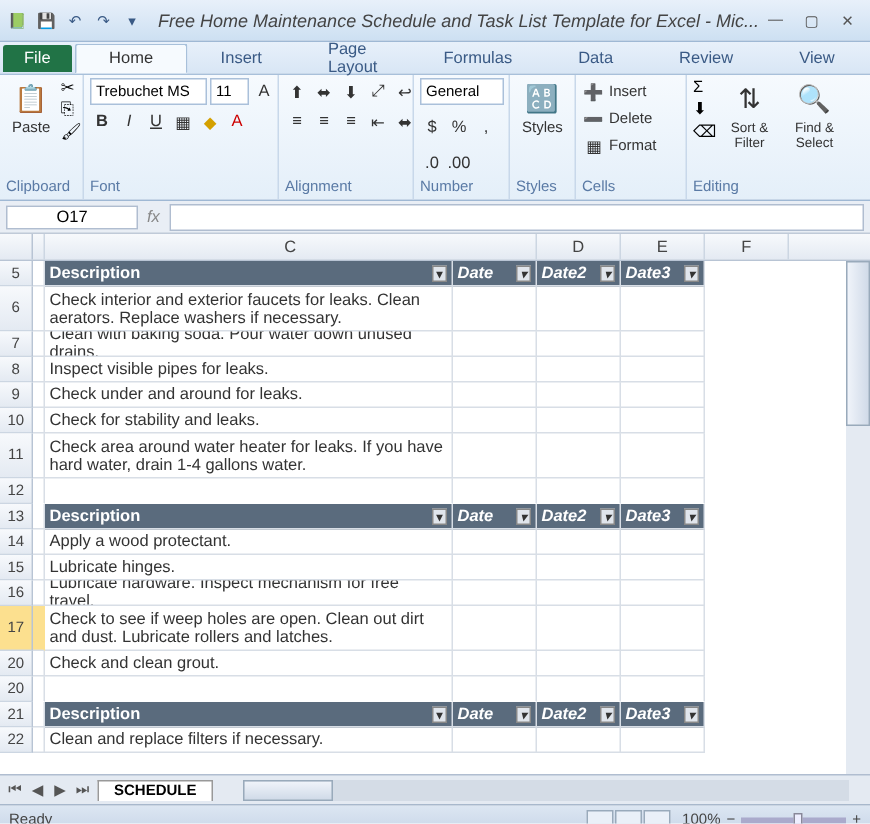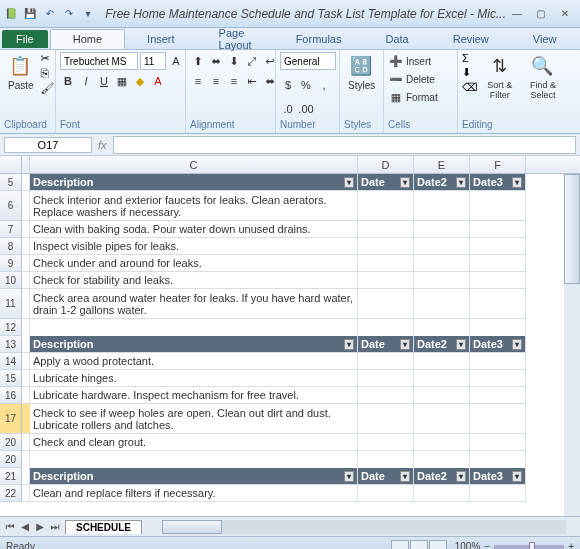--- a/index.html
+++ b/index.html
@@ -48,22 +48,22 @@
 .col-f { width: 56px; }
 
 .rows { }
 .row { display: flex; height: 17px; }
 .row.tall { height: 30px; }
 .rowhead { width: 22px; background: linear-gradient(#f7f9fc, #e4eaf2); border-right: 1px solid #b8c4d4; border-bottom: 1px solid #ccd6e2; text-align: center; font-size: 10px; color: #444; line-height: 17px; }
 .row.tall .rowhead { line-height: 30px; }
 .rowhead.sel { background: #fce08f; }
 .cell { border-right: 1px solid #d8dee6; border-bottom: 1px solid #d8dee6; font-size: 11px; padding: 1px 3px; overflow: hidden; display: flex; align-items: center; font-family: "Trebuchet MS", sans-serif; color: #333; }
 .cell.b { width: 8px; padding: 0; }
-.cell.c { width: 328px; }
-.cell.d, .cell.e, .cell.f { width: 56px; }
+.cell.c { width: 272px; }
+.cell.d, .cell.e, .cell.f { width: 56px; font-style: italic; }
 .hdr { background: #5a6b7d; color: #fff; font-weight: bold; justify-content: space-between; }
 .hdr .drop { font-size: 8px; background: #e0e5ec; color: #333; padding: 0 2px; border: 1px solid #888; }
 .row.mark .rowhead { background: #fce08f; }
 .row.mark .cell.b { background: #fce08f; border-right: 1px solid #fce08f; }
 .row.spacer .cell { border-bottom: 1px solid #fff; }
 
 .tabsbar { height: 20px; background: #e4eaf2; border-top: 1px solid #b0bdd0; display: flex; align-items: center; font-size: 10px; }
 .tabsbar .nav { display: flex; gap: 1px; padding: 0 3px; }
 .tabsbar .nav span { width: 14px; text-align: center; color: #555; }
 .tabsbar .sheettab { background: #fff; border: 1px solid #999; border-bottom: none; padding: 1px 10px; font-weight: bold; font-size: 10px; }
@@ -307,21 +307,21 @@
         <div class="rowhead">10</div>
         <div class="cell b"></div>
         <div class="cell c">Check for stability and leaks.</div>
         <div class="cell d"></div>
         <div class="cell e"></div>
         <div class="cell f"></div>
       </div>
       <div class="row tall">
         <div class="rowhead">11</div>
         <div class="cell b"></div>
-        <div class="cell c">Check area around water heater for leaks. If you have hard water, drain 1-2 gallons water.</div>
+        <div class="cell c">Check area around water heater for leaks. If you have hard water, drain 1-4 gallons water.</div>
         <div class="cell d"></div>
         <div class="cell e"></div>
         <div class="cell f"></div>
       </div>
       <div class="row spacer">
         <div class="rowhead">12</div>
         <div class="cell b"></div>
         <div class="cell c"></div>
         <div class="cell d"></div>
         <div class="cell e"></div>

